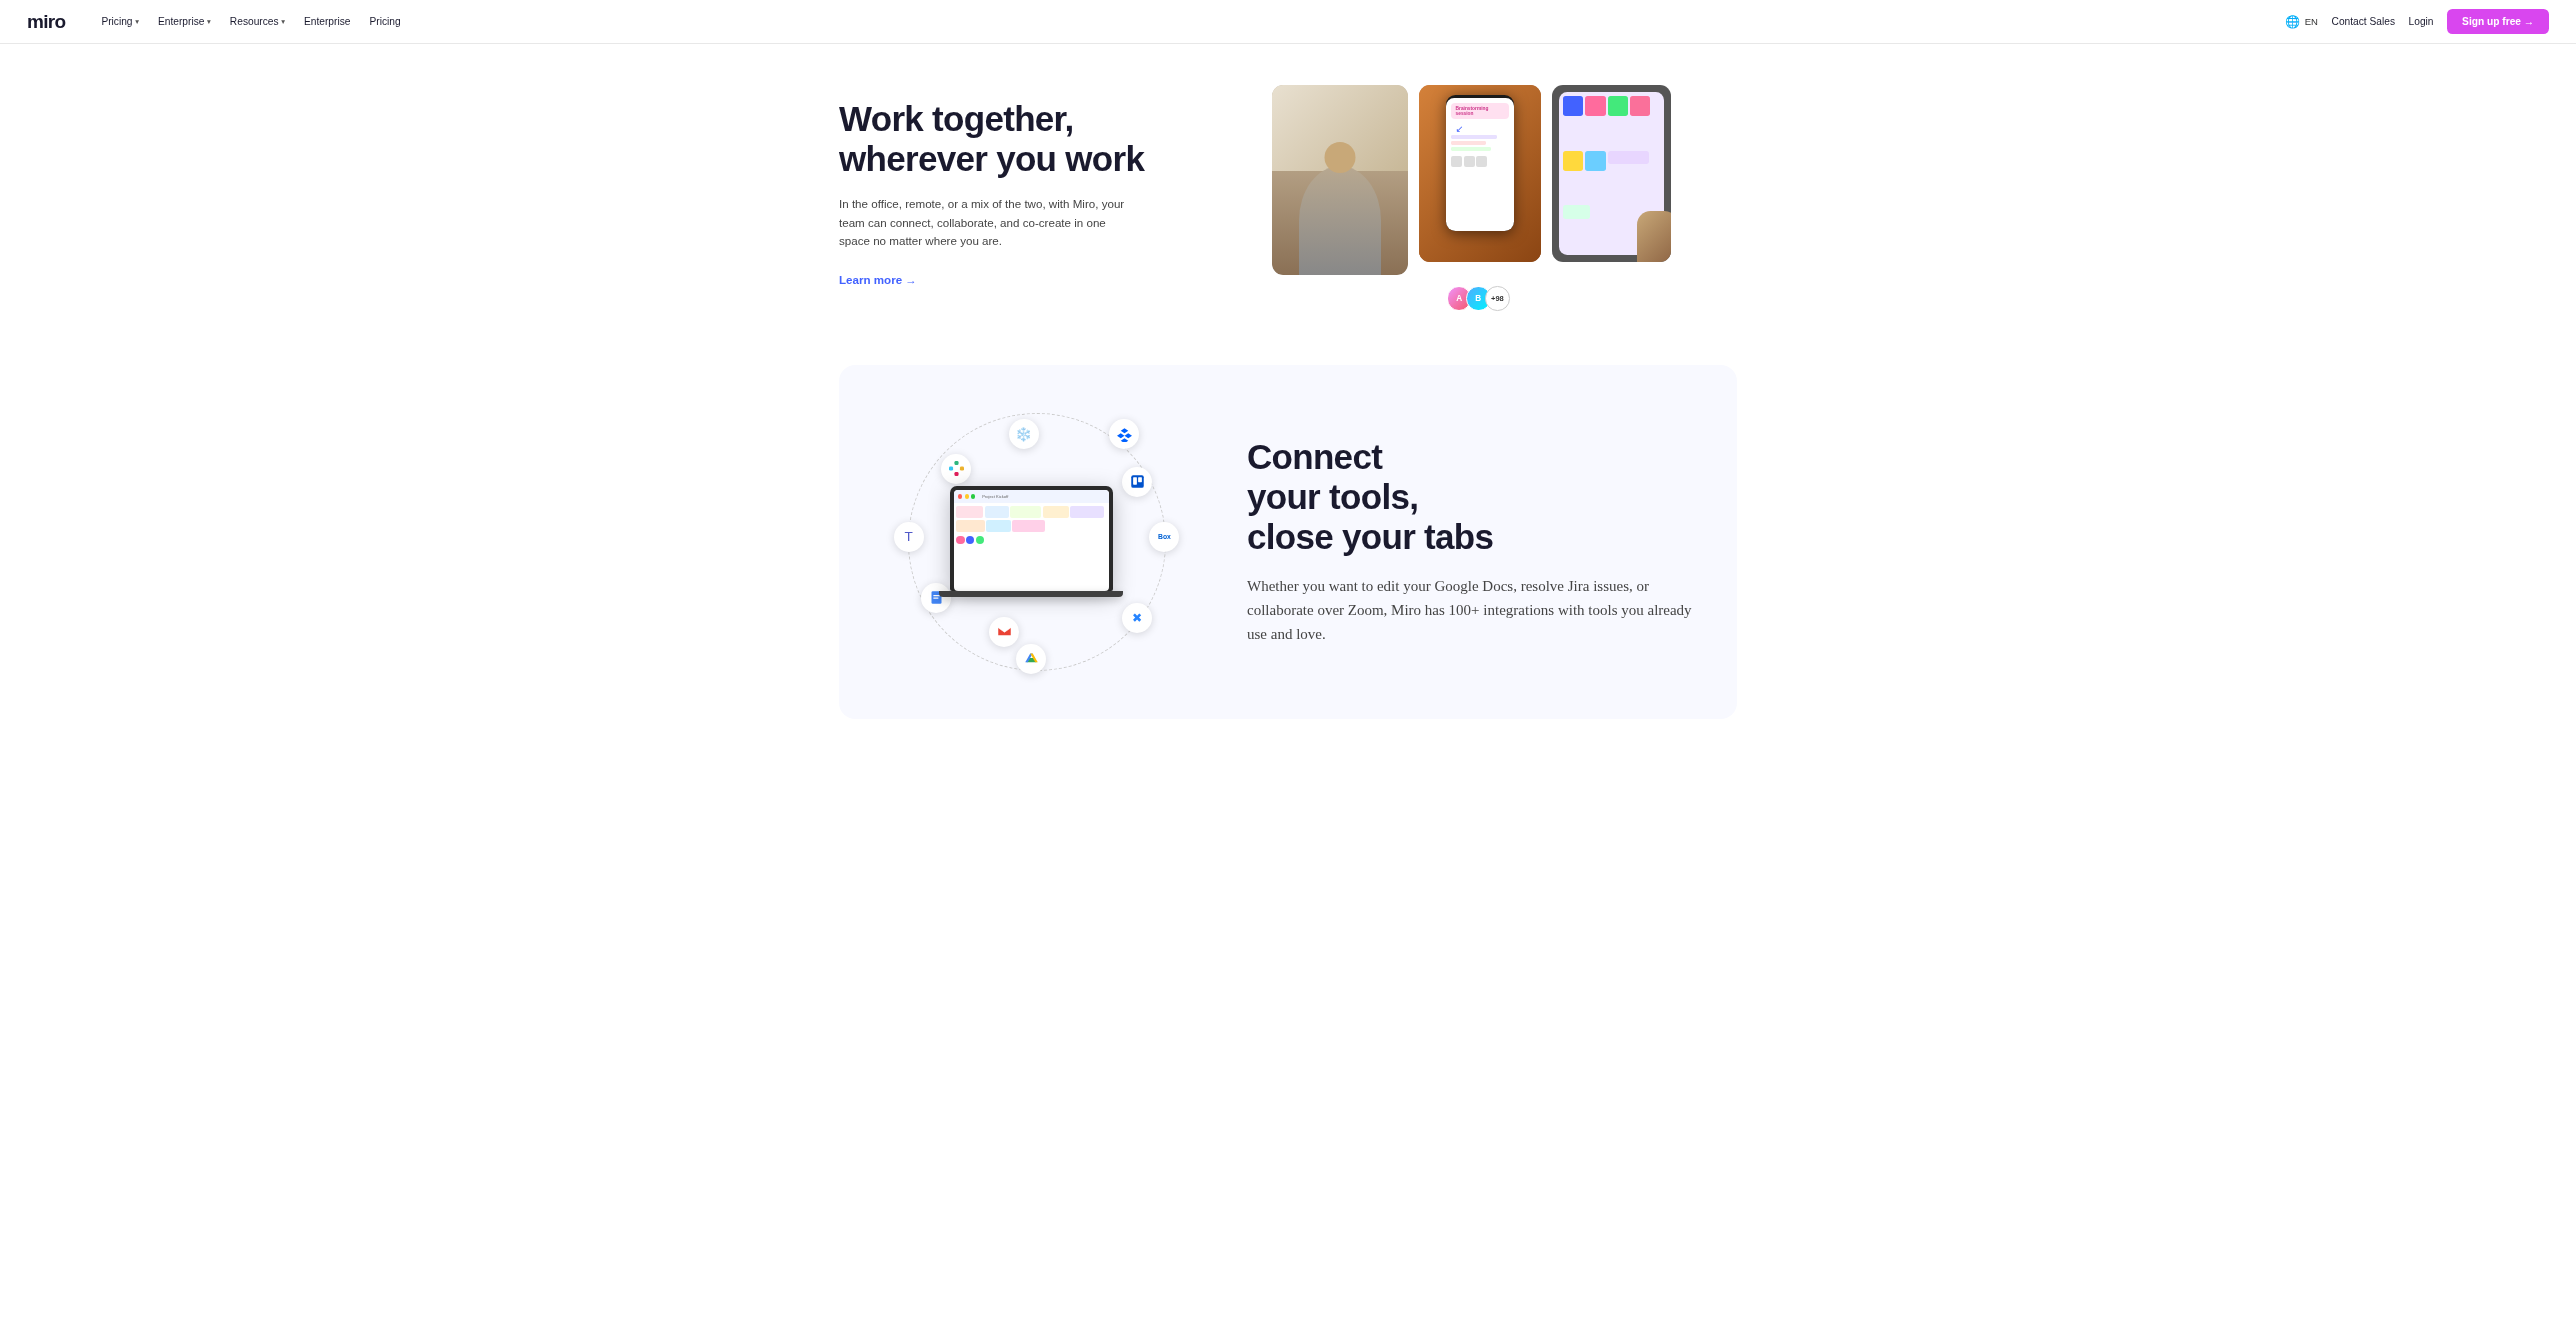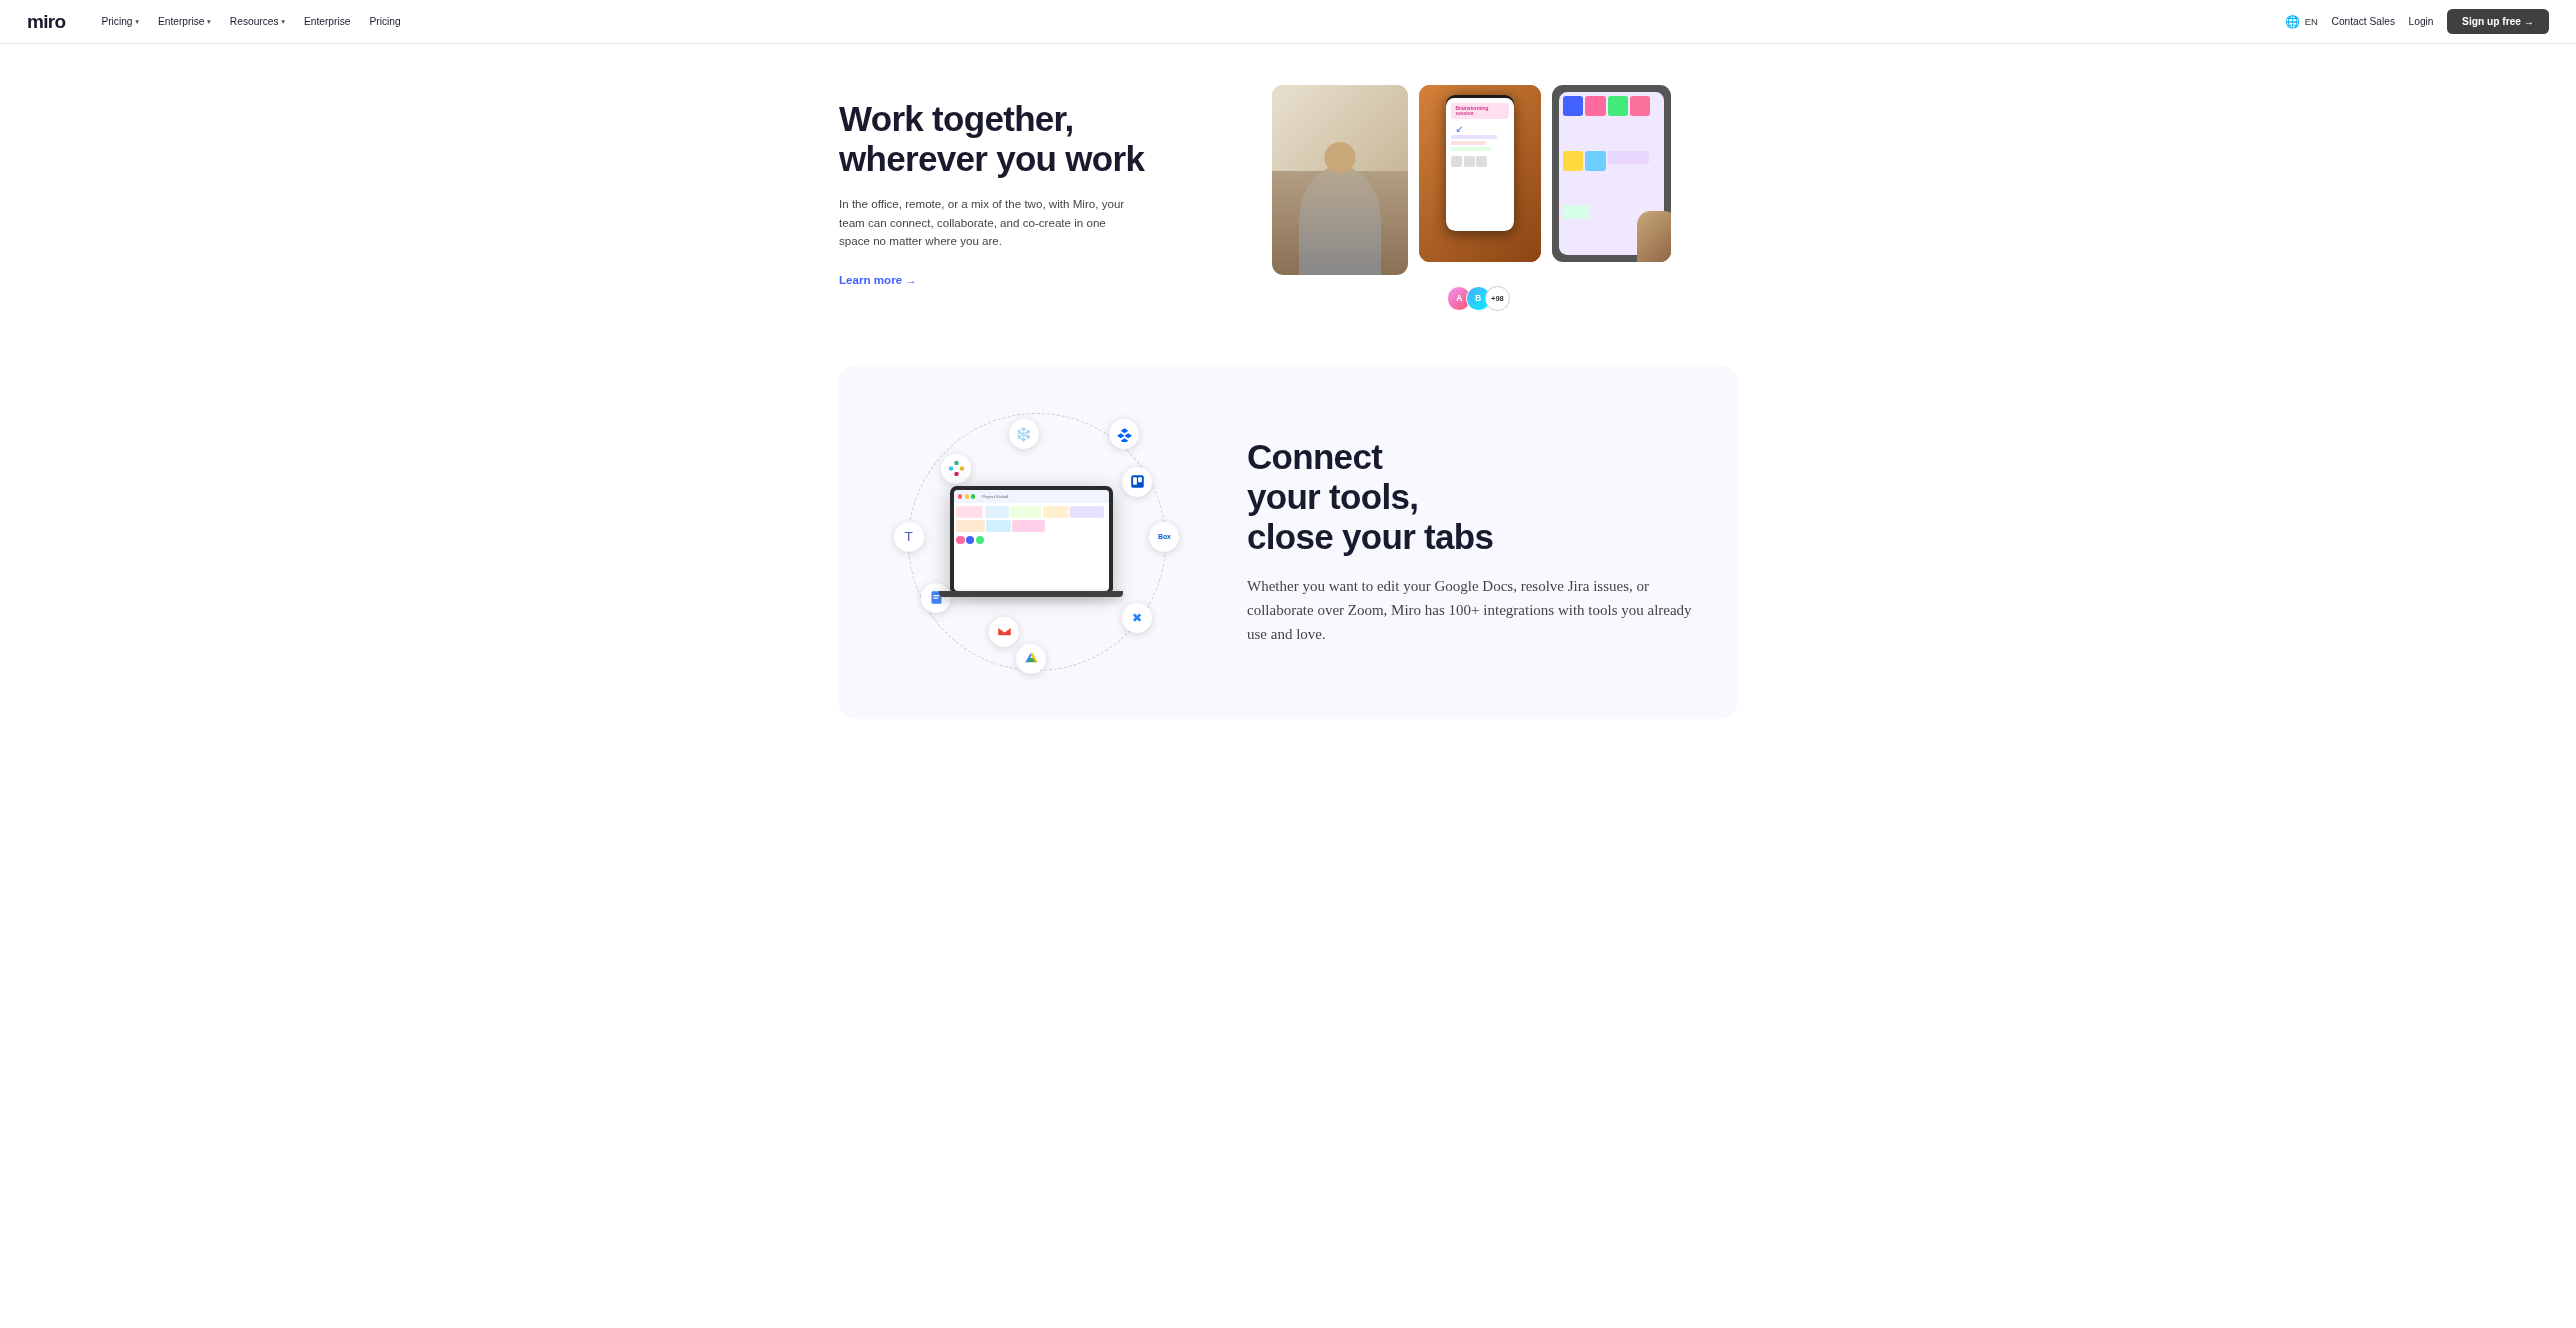--- a/index.html
+++ b/index.html
@@ -17,21 +17,21 @@
     .nav-link {
       font-size: 10.2px; color: #1a1a2e; text-decoration: none; cursor: pointer;
       display: flex; align-items: center; gap: 2.7px; font-weight: 500;
     }
     .nav-link .chevron { font-size: 7.5px; color: #555; }
     .nav-right { display: flex; align-items: center; gap: 13.6px; }
     .nav-lang { display: flex; align-items: center; gap: 4.1px; font-size: 9.5px; color: #333; cursor: pointer; }
     .nav-lang-globe { font-size: 12.2px; }
     .nav-contact, .nav-login { font-size: 10.2px; color: #1a1a2e; cursor: pointer; text-decoration: none; font-weight: 500; }
     .nav-signup {
-      background: #404040; color: #fff; border: none; border-radius: 5.4px;
+      background: #d946ef; color: #fff; border: none; border-radius: 5.4px;
       padding: 6.8px 15px; font-size: 10.2px; font-weight: 600; cursor: pointer;
       display: flex; align-items: center; gap: 4.1px;
     }
     .hero-content { flex: 0 0 326px; padding-top: 13.6px; }
     .hero-title {
       font-size: 35px; font-weight: 800; color: #1a1a2e; line-height: 1.15;
       margin-bottom: 16.3px; letter-spacing: -0.7px;
     }
     .hero-desc {
       font-size: 11.6px; color: #444; line-height: 1.6; margin-bottom: 22px; max-width: 286px;

